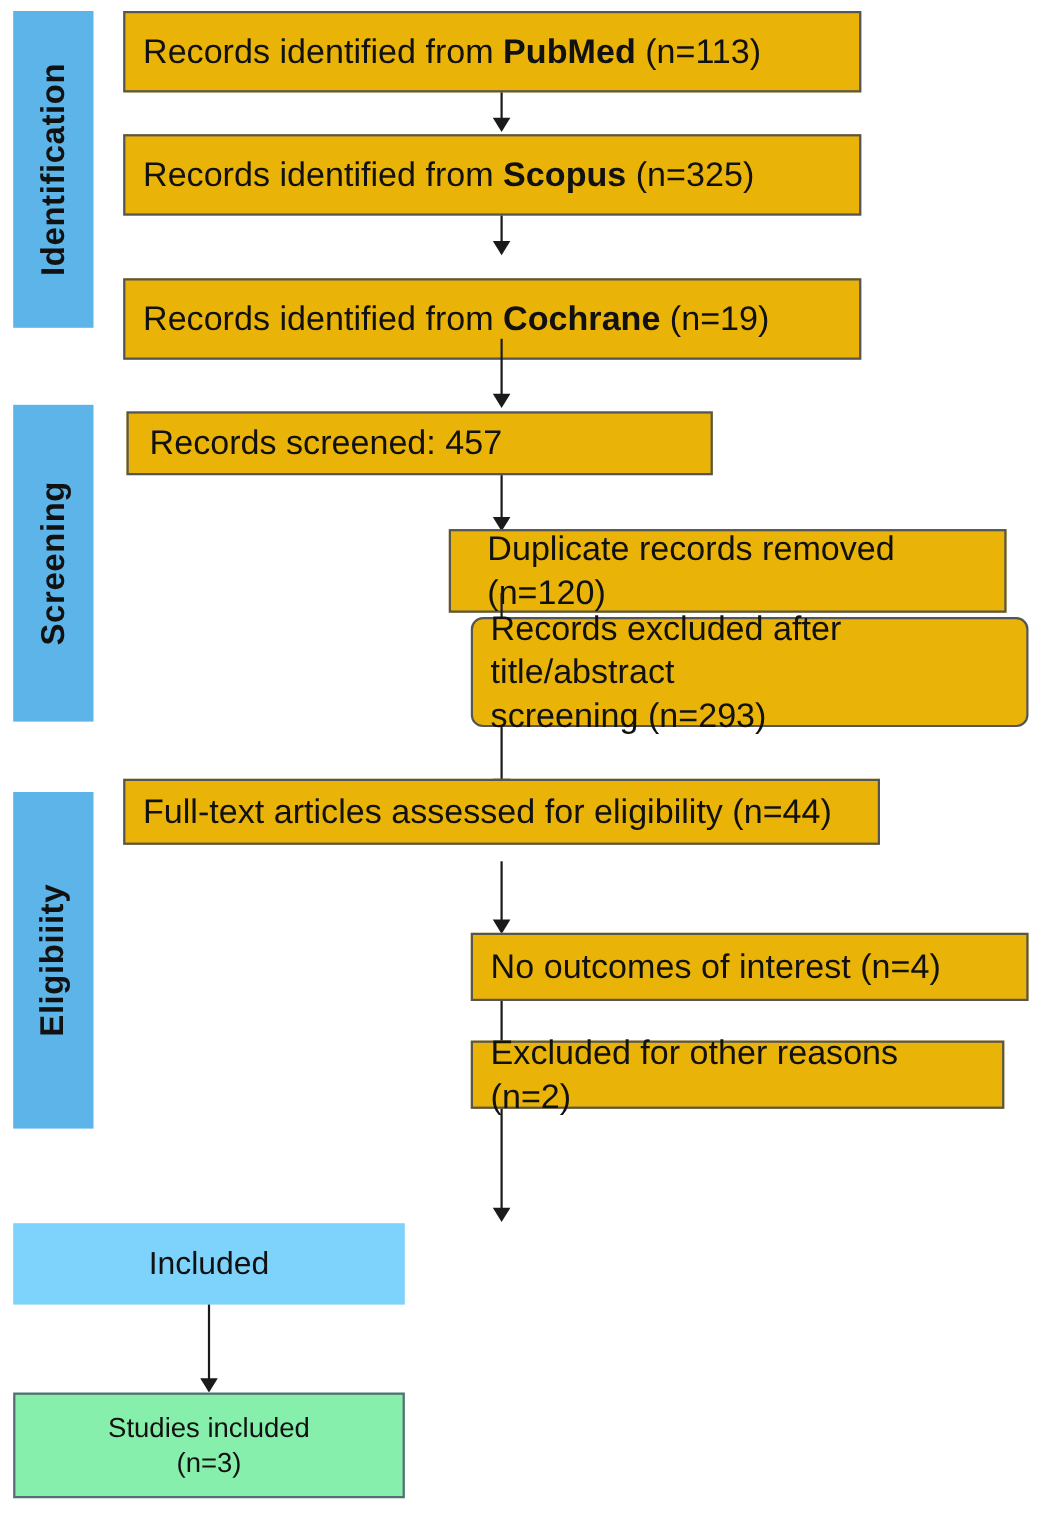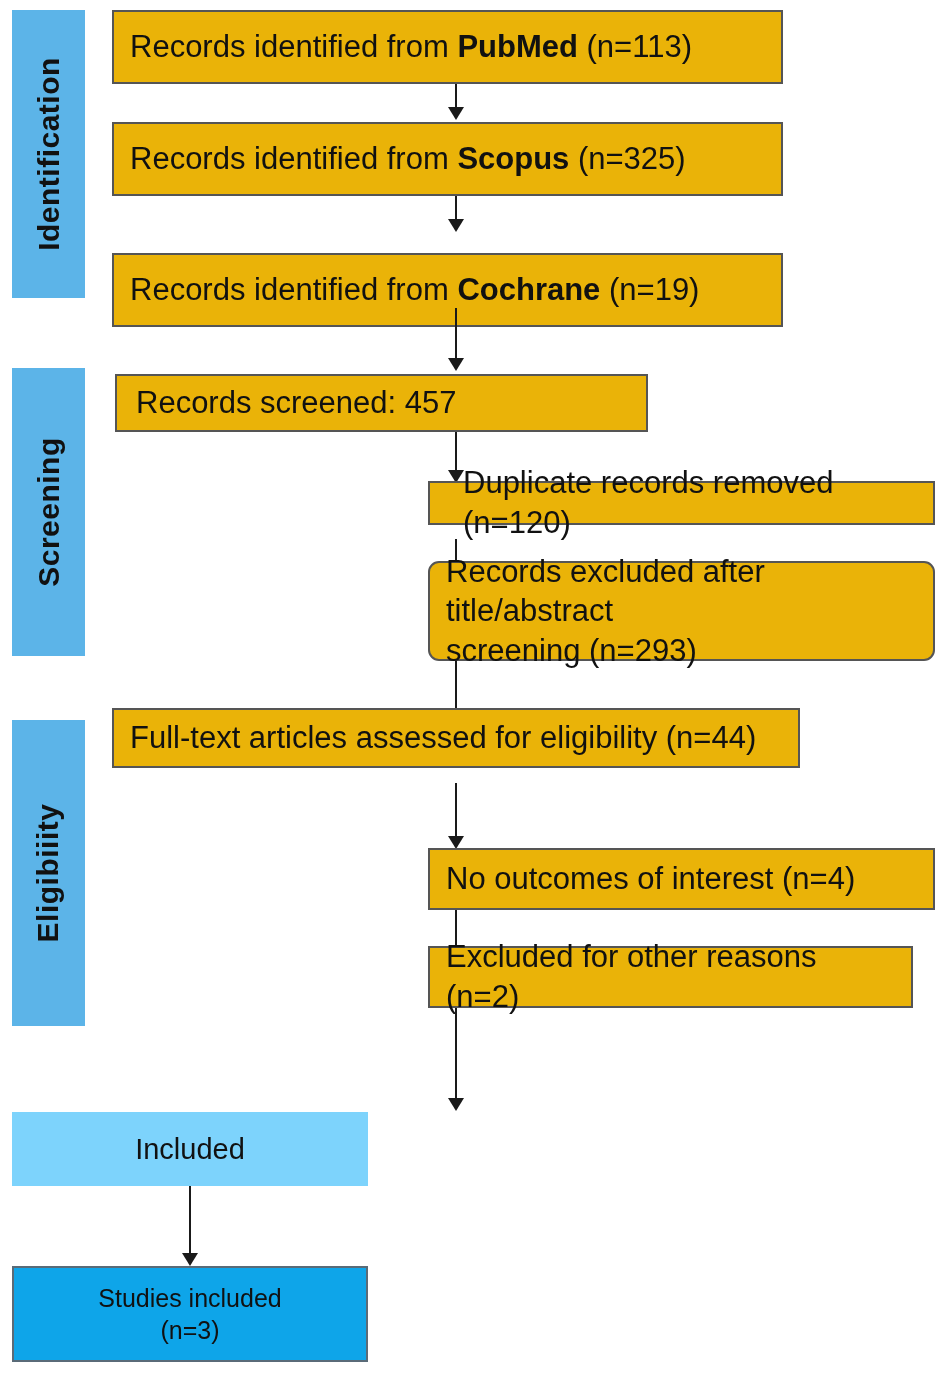--- a/index.html
+++ b/index.html
@@ -68,21 +68,21 @@
     font-size: 29px;
     font-weight: normal;
     color: #111111;
   }
 
   
   .result-box {
     position: absolute;
     box-sizing: border-box;
     border: 2px solid #5a6b78;
-    background: #0ea5e9;
+    background: #86efac;
     display: flex;
     flex-direction: column;
     align-items: center;
     justify-content: center;
     font-size: 25px;
     color: #111111;
     line-height: 1.3;
     text-align: center;
   }
 
@@ -150,21 +150,21 @@
   <div class="vline" style="left:455px; top:308px; height:53px;"></div>
   <div class="arrowhead" style="left:448px; top:358px;"></div>
 
   <div class="box" style="left:115px; top:374px; width:533px; height:58px;padding-left:19px;">
     <span>Records screened: 457</span>
   </div>
 
   <div class="vline" style="left:455px; top:432px; height:45px;"></div>
   <div class="arrowhead" style="left:448px; top:470px;"></div>
 
-  <div class="box" style="left:428px; top:481px; width:507px; height:44px;padding-left:33px;">
+  <div class="box" style="left:408px; top:481px; width:507px; height:76px;padding-left:33px;">
     <span>Duplicate records removed (n=120)</span>
   </div>
 
   <div class="vline" style="left:455px; top:539px; height:22px;"></div>
 
   <div class="box two-line" style="left:428px; top:561px; width:507px; height:100px;border-radius:11px;">
     <span>
       <span>Records excluded after title/abstract</span><br>
       <span>screening (n=293)</span>
     </span>

